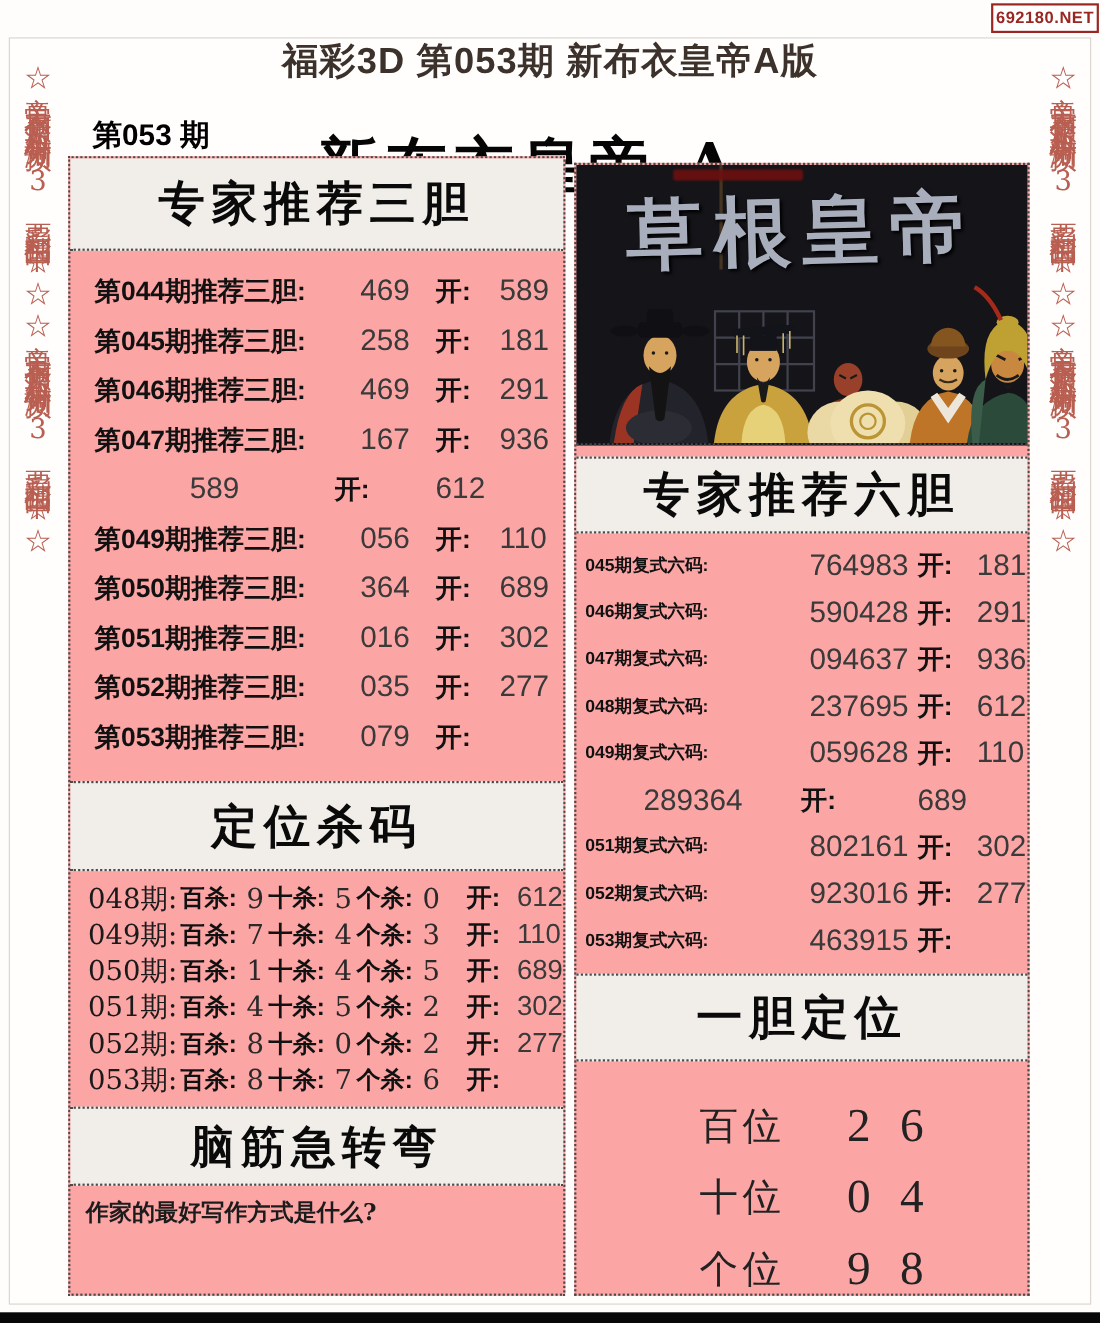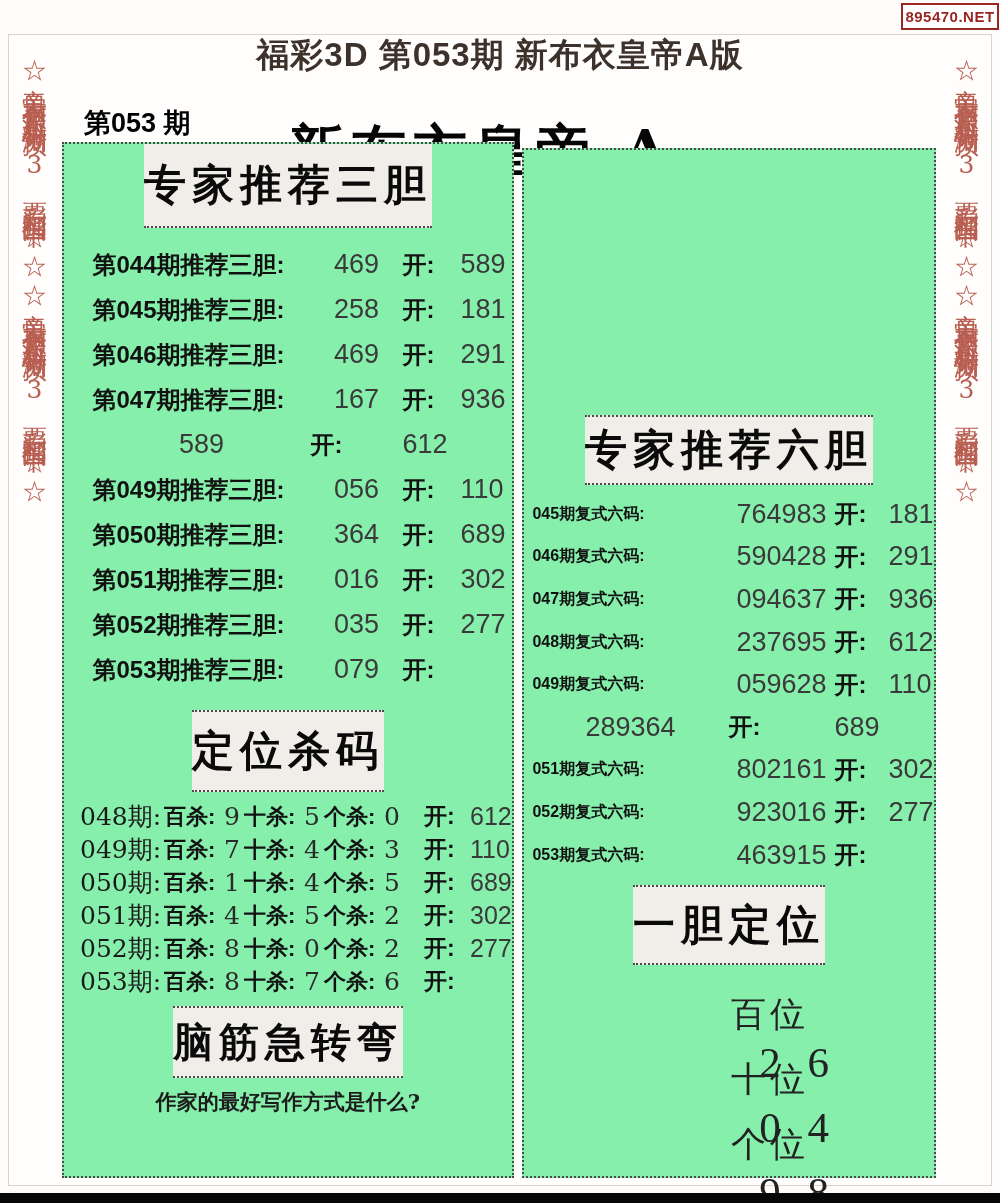--- a/index.html
+++ b/index.html
@@ -38,22 +38,22 @@
   .issue-label{
     position:absolute;left:84px;top:105px;
     font-size:27px;font-weight:bold;color:#000;
   }
   .brand-title{
     position:absolute;left:288px;top:78px;
     font-size:56px;font-weight:900;letter-spacing:6px;color:#050505;
     font-family:"DejaVu Serif",serif;white-space:nowrap;margin-top:36px;
   }
   .col{
-    position:absolute;background:#86efac;border:2px dotted #4a4a4a;
-    box-sizing:border-box;display:flex;flex-direction:column;align-items:center;
+    position:absolute;background:#fca5a5;border:2px dotted #4a4a4a;
+    box-sizing:border-box;display:flex;flex-direction:column;
   }
   .col-left{left:62px;top:142px;width:452px;height:1036px;}
   .col-right{left:522px;top:148px;width:414px;height:1030px;}
   .panel-header{
     background:#f1eeea;display:flex;align-items:center;justify-content:center;
     font-family:"DejaVu Serif",serif;font-weight:900;color:#0a0a0a;
     letter-spacing:6px;flex:0 0 auto;
   }
   .ph-bb{border-bottom:2px dotted #4a4a4a;}
   .ph-bt{border-top:2px dotted #4a4a4a;}
@@ -108,30 +108,30 @@
   .row6{
     height:42.6px;display:grid;grid-template-columns:196px 106px 54px 1fr;
     align-items:center;padding-left:8px;
   }
   .row6 .lbl{font-size:16px;font-weight:bold;color:#111;}
   .row6 .pick{font-size:27px;color:#3a3a3a;text-align:center;}
   .row6 .kai{font-size:24px;font-weight:bold;color:#111;}
   .row6 .res{font-size:27px;color:#3a3a3a;}
   
   .rows-1dan{flex:1;padding-top:26px;}
-  .row1{height:65px;display:flex;align-items:center;padding-left:112px;flex-direction:column;}
+  .row1{height:65px;display:flex;align-items:center;padding-left:112px;}
   .olbl{font-family:"DejaVu Serif",serif;font-size:35px;color:#222;width:108px;letter-spacing:4px;}
   .oval{font-family:Liberation Serif, serif;font-size:43px;color:#222;letter-spacing:8px;margin-left:26px;}
 </style>
 </head>
 <body>
 
 <div class="outer-frame"></div>
 
-<div class="site-badge">895470.NET</div>
+<div class="site-badge">692180.NET</div>
 
 <div class="main-title">福彩3D 第053期 新布衣皇帝A版</div>
 
 <div class="side-strip left">☆帝皇衣布创原汇总析分测预D3票彩利福国中☆☆☆帝皇衣布创原汇总析分测预D3票彩利福国中☆☆</div>
 <div class="side-strip right">☆帝皇衣布创原汇总析分测预D3票彩利福国中☆☆☆帝皇衣布创原汇总析分测预D3票彩利福国中☆☆</div>
 
 <div class="issue-label">第053 期</div>
 <div class="brand-title">新布衣皇帝 A</div>
 
 <div class="col col-left">

